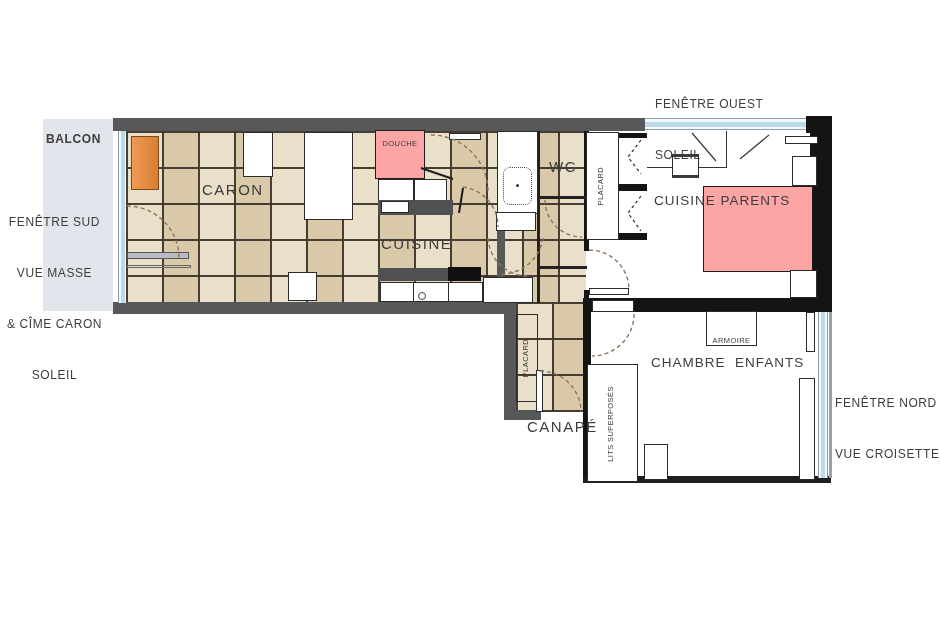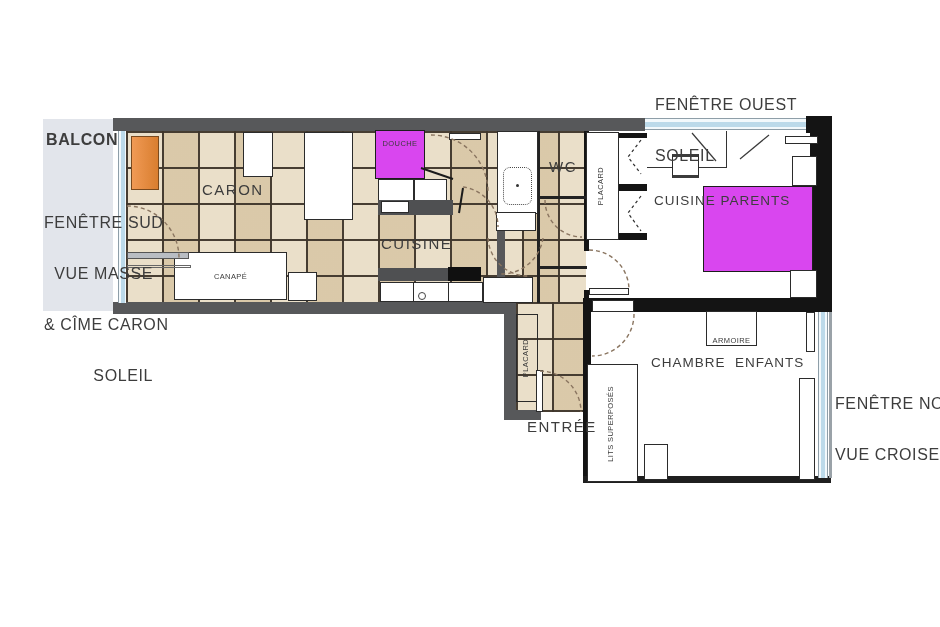--- a/index.html
+++ b/index.html
@@ -16,23 +16,23 @@
       linear-gradient(to right, rgba(62,53,42,.95) 0 2px, transparent 2px),
       linear-gradient(to bottom, rgba(62,53,42,.95) 0 2px, transparent 2px),
       repeating-linear-gradient(to right, rgba(255,255,255,.26) 0 36px, rgba(139,108,61,.10) 36px 72px);
     background-size:36px 36px,36px 36px,72px 72px;
   }
   .wall{position:absolute;background:#57585a;}
   .wallb{position:absolute;background:#141414;}
   .winH{position:absolute;background:linear-gradient(180deg,#8e9ea8 0 1px,#f3f9fc 1px 4px,#bcdaea 4px 9px,#f3f9fc 9px 11px,#8e9ea8 11px 12px);}
   .winV{position:absolute;background:linear-gradient(90deg,#8e9ea8 0 1px,#f3f9fc 1px 3px,#bcdaea 3px 7px,#f3f9fc 7px 9px,#8e9ea8 9px 10px);}
   .furn{position:absolute;background:#fff;border:1.4px solid #2b2b2b;box-sizing:border-box;}
-  .furn2{position:absolute;background:#d946ef;border:1.8px solid #1d1d1d;box-sizing:border-box;}
+  .furn2{position:absolute;background:#fca5a5;border:1.8px solid #1d1d1d;box-sizing:border-box;}
   .lbl{position:absolute;color:#3d3d3d;letter-spacing:1px;white-space:pre;line-height:1.05;}
-  .big{font-size:16px;letter-spacing:.6px;line-height:17px;}
+  .big{font-size:12px;letter-spacing:.6px;line-height:17px;}
   .room{font-size:15px;letter-spacing:1.5px;}
   .tiny{font-size:7.5px;letter-spacing:.4px;color:#3a3a3a;}
   .center{display:flex;align-items:center;justify-content:center;}
   .vrot{position:absolute;transform:rotate(-90deg);text-align:center;white-space:pre;}
   svg{position:absolute;left:0;top:0;pointer-events:none;}
 </style>
 </head>
 <body>
 
 <div id="canvas">
@@ -58,23 +58,20 @@
   <div class="wallb" style="left:584px;top:131px;width:5px;height:120px;"></div>
   <div class="wallb" style="left:584px;top:290px;width:5px;height:12px;"></div>
   <div class="abs" style="left:537px;top:131px;width:3px;height:172px;background:#222;"></div>
   <div class="abs" style="left:539px;top:196px;width:48px;height:3px;background:#222;"></div>
   <div class="abs" style="left:539px;top:266px;width:48px;height:3px;background:#222;"></div>
   <div class="wall" style="left:497px;top:213px;width:8px;height:92px;"></div>
 
   <div class="abs" style="left:131px;top:136px;width:28px;height:54px;background:linear-gradient(90deg,#f09a55,#d97e2f);border:1.4px solid #7a4a1e;"></div>
   <div class="furn" style="left:243px;top:132px;width:30px;height:45px;"></div>
   <div class="furn" style="left:304px;top:132px;width:49px;height:88px;"></div>
-  <div class="furn center" style="left:174px;top:252px;width:113px;height:48px;">
-    <span class="tiny">CANAPÉ</span>
-  </div>
   <div class="furn" style="left:288px;top:272px;width:29px;height:29px;"></div>
   <div class="abs" style="left:127px;top:252px;width:62px;height:7px;background:#b9bdc3;border:1px solid #555;"></div>
   <div class="abs" style="left:127px;top:265px;width:64px;height:3px;border:1px solid #666;"></div>
 
   <div class="furn2" style="left:375px;top:130px;width:50px;height:49px;">
     <div class="tiny" style="position:absolute;left:0;right:0;top:8px;text-align:center;">DOUCHE</div>
   </div>
   <div class="furn" style="left:378px;top:179px;width:69px;height:22px;"></div>
   <div class="abs" style="left:413px;top:180px;width:1.5px;height:20px;background:#2b2b2b;"></div>
   <div class="abs" style="left:378px;top:200px;width:75px;height:15px;background:#4f5052;"></div>
@@ -146,24 +143,24 @@
       <path d="M 641 140 L 628 157 L 641 174"></path>
       <path d="M 641 196 L 628 213 L 641 231"></path>
     </g>
   </svg>
 
   <div class="lbl room" style="left:202px;top:182px;">CARON</div>
   <div class="lbl room" style="left:381px;top:236px;">CUISINE</div>
   <div class="lbl room" style="left:549px;top:159px;">WC</div>
   <div class="lbl" style="left:654px;top:194px;font-size:13.5px;letter-spacing:1px;">CUISINE PARENTS</div>
   <div class="lbl" style="left:651px;top:356px;font-size:13.5px;letter-spacing:1px;">CHAMBRE  ENFANTS</div>
-  <div class="lbl room" style="left:527px;top:419px;">ENTRÉE</div>
+  <div class="lbl room" style="left:527px;top:419px;">CANAPÉ</div>
   <div class="lbl big" style="left:46px;top:131px;font-weight:bold;">BALCON</div>
 
-  <div class="lbl big" style="left:0px;top:180px;width:109px;text-align:right;padding-left:44px;">
+  <div class="lbl big" style="left:0px;top:180px;width:109px;text-align:center;">
     <div>FENÊTRE SUD</div>
     <div>VUE MASSE</div>
     <div>&amp; CÎME CARON</div>
     <div>SOLEIL</div>
   </div>
   <div class="lbl big" style="left:655px;top:62px;">
     <div>FENÊTRE OUEST</div>
     <div>SOLEIL</div>
   </div>
   <div class="lbl big" style="left:835px;top:361px;">

